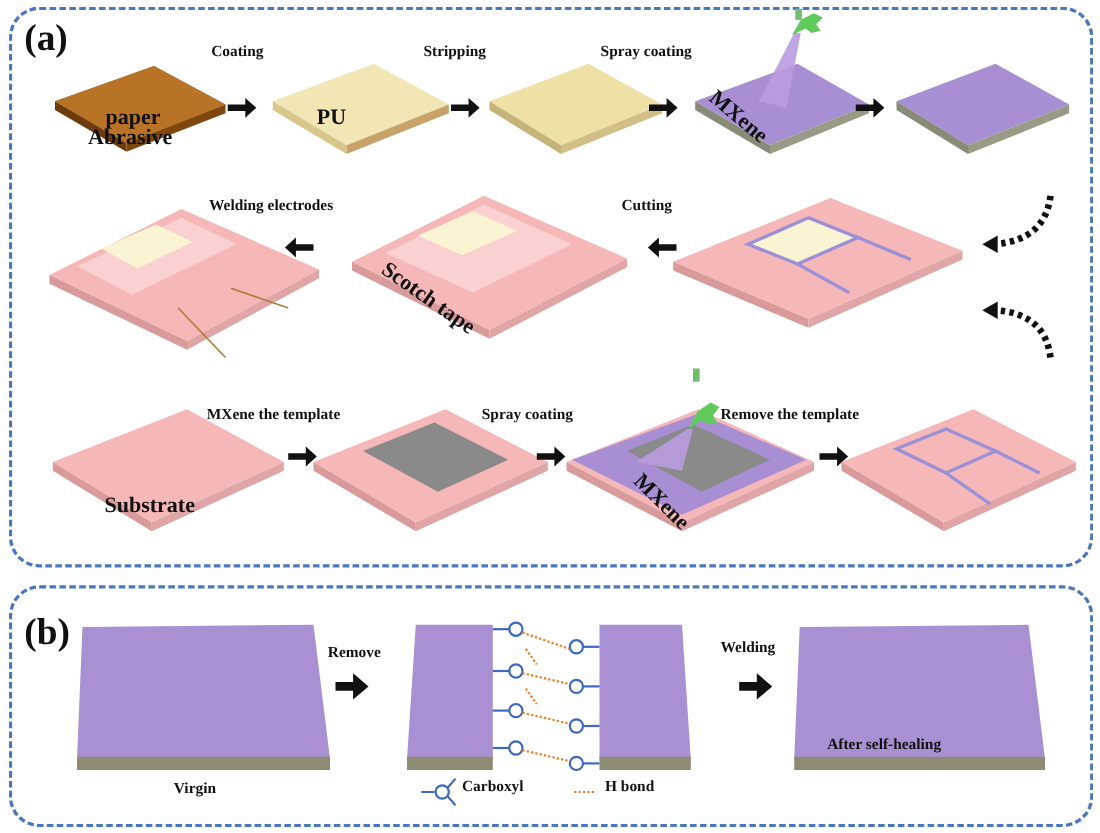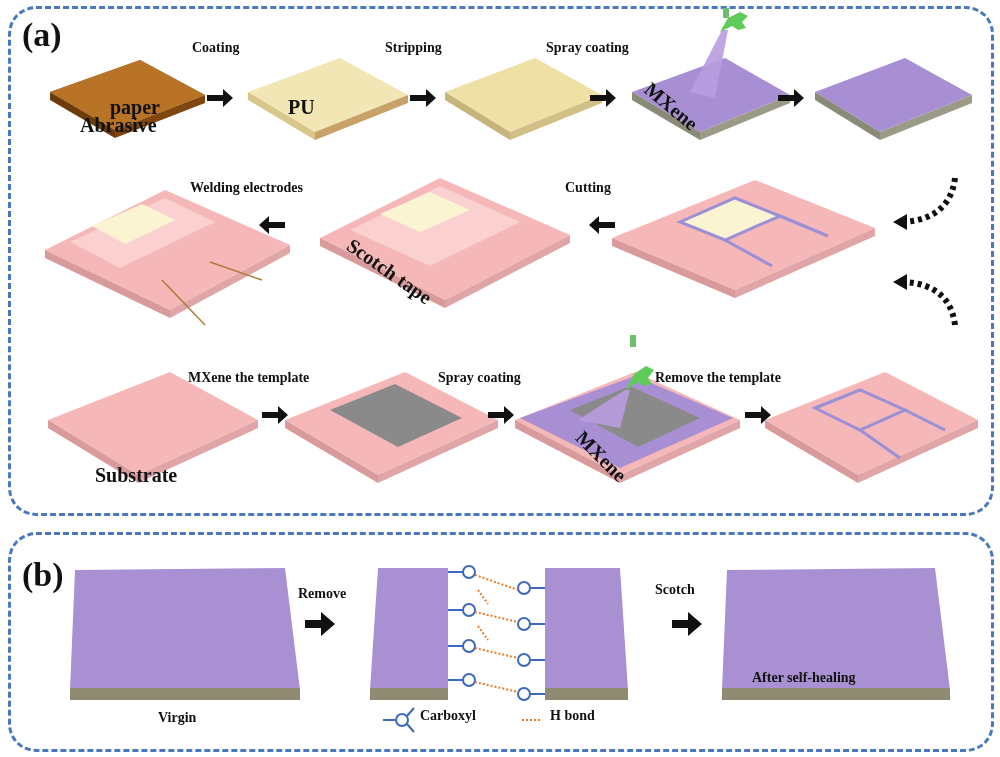--- a/index.html
+++ b/index.html
@@ -208,33 +208,33 @@
   <g>
     <line x1="522" y1="720" x2="542" y2="720" stroke="#f07a20" stroke-width="2" stroke-dasharray="2,2"></line>
   </g>
 </svg>
 
 <div class="lbl panel-label" style="left:22px;top:16px;">(a)</div>
 <div class="lbl step" style="left:192px;top:40px;">Coating</div>
 <div class="lbl step" style="left:385px;top:40px;">Stripping</div>
 <div class="lbl step" style="left:546px;top:40px;">Spray coating</div>
 <div class="lbl onsurf" style="left:80px;top:72px;margin-top:42px;">Abrasive</div>
-<div class="lbl onsurf" style="left:110px;top:96px;">paper</div>
+<div class="lbl onsurf" style="left:96px;top:96px;">paper</div>
 <div class="lbl onsurf" style="left:288px;top:96px;">PU</div>
 <div class="lbl onsurf" style="left:640px;top:95px;transform:rotate(40deg);">MXene</div>
 
 <div class="lbl step" style="left:190px;top:180px;">Welding electrodes</div>
 <div class="lbl step" style="left:565px;top:180px;">Cutting</div>
 <div class="lbl onsurf" style="left:340px;top:260px;transform:rotate(35deg);">Scotch tape</div>
 
 <div class="lbl step" style="left:188px;top:370px;">MXene the template</div>
 <div class="lbl step" style="left:438px;top:370px;">Spray coating</div>
 <div class="lbl step" style="left:655px;top:370px;">Remove the template</div>
-<div class="lbl onsurf" style="left:95px;top:464px;">Substrate</div>
+<div class="lbl onsurf" style="left:95px;top:448px;">Substrate</div>
 <div class="lbl onsurf" style="left:570px;top:445px;transform:rotate(45deg);">MXene</div>
 
 <div class="lbl panel-label" style="left:22px;top:556px;">(b)</div>
 <div class="lbl step" style="left:298px;top:586px;">Remove</div>
-<div class="lbl step" style="left:655px;top:582px;">Scotch</div>
+<div class="lbl step" style="left:655px;top:582px;">Welding</div>
 <div class="lbl step" style="left:158px;top:710px;">Virgin</div>
 <div class="lbl step" style="left:420px;top:708px;">Carboxyl</div>
 <div class="lbl step" style="left:550px;top:708px;">H bond</div>
 <div class="lbl step" style="left:752px;top:670px;">After self-healing</div>
 
 </body></html>

